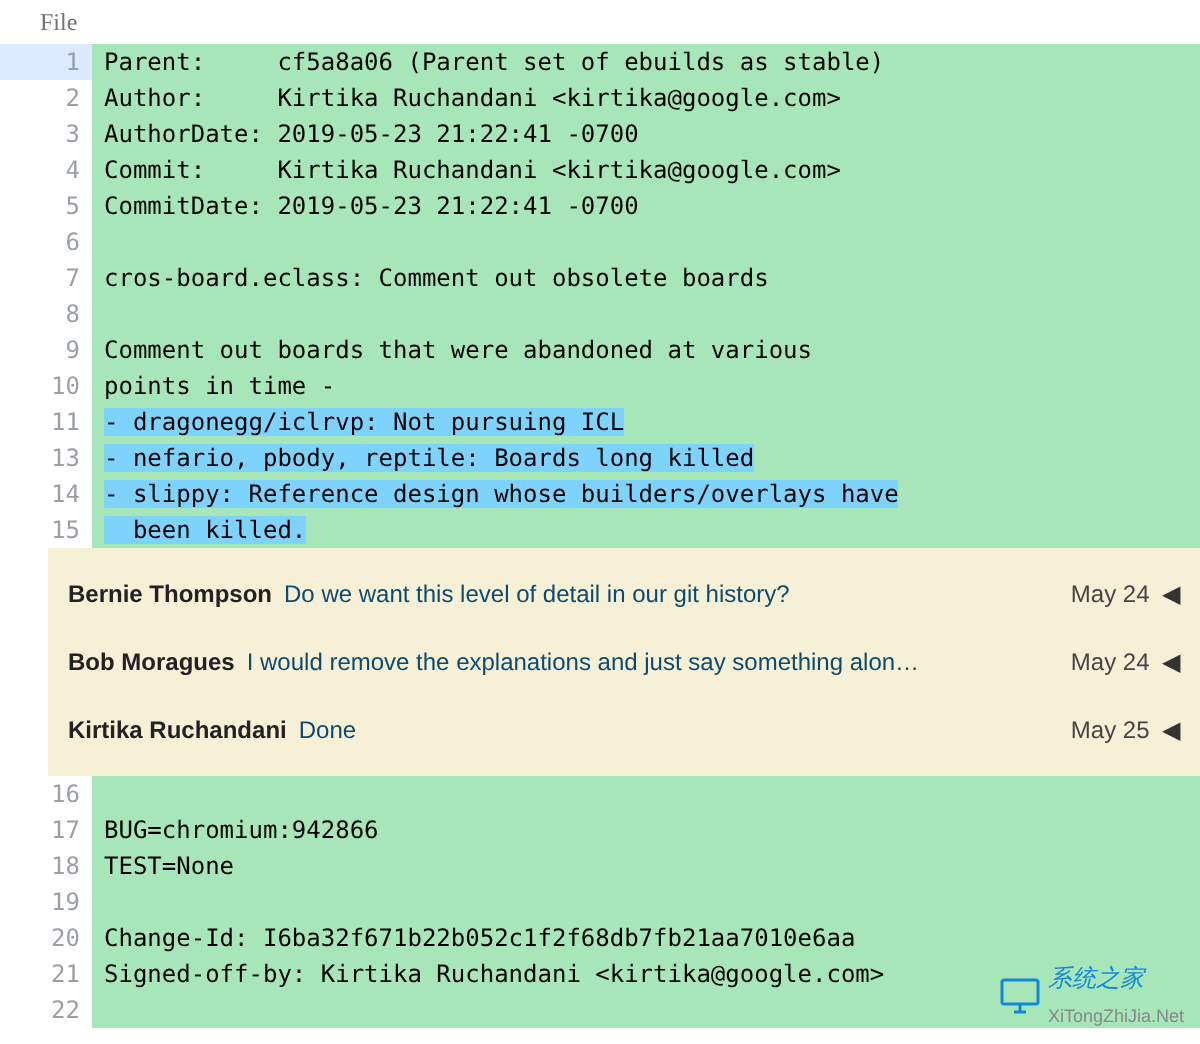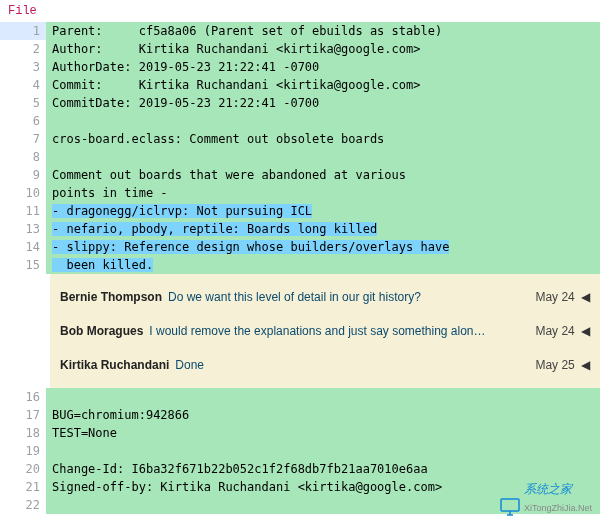--- a/index.html
+++ b/index.html
@@ -1,29 +1,29 @@
 <!DOCTYPE html>
 <html><head>
 <meta charset="utf-8">
 <style>
   html,body{margin:0;padding:0;font-family:Menlo,Consolas,"DejaVu Sans Mono",monospace;font-size:12px;line-height:1.5;background:#fff;color:#000;width:600px}
-  .menu-bar{padding:2px 8px;font-family:Liberation Mono, monospace;color:#be185d}
+  .menu-bar{padding:2px 20px;font-family:Liberation Serif, serif;color:#737373}
   .code{background:#a7e6b9}
   .row{display:flex}
   .ln{width:40px;text-align:right;color:#9aa0a6;background:#fff;padding:0 6px 0 0;user-select:none;flex:none}
   .cell{flex:1;white-space:pre;padding-left:6px}
   .current .ln{background:#dbeafe}
   .hl{background:#7dd3fc}
-  .comments{background:#f5f0d6;margin-left:50px;padding:6px 10px;font-family:-apple-system,Helvetica,Arial,sans-serif;color:#333}
+  .comments{background:#f5f0d6;margin-left:24px;padding:6px 10px;font-family:-apple-system,Helvetica,Arial,sans-serif;color:#333}
   .comment{display:flex;align-items:center;gap:6px;padding:8px 0}
   .author{font-weight:600;color:#222;white-space:nowrap}
   .msg{color:#0c4a6e;flex:1;overflow:hidden;text-overflow:ellipsis;white-space:nowrap}
   .date{color:#444;white-space:nowrap}
   .arrow{transform:scaleX(-1);display:inline-block}
-  .watermark{position:fixed;right:8px;bottom:6px;font-family:Arial,sans-serif;font-size:12px;color:#1289d8;font-style:italic;display:flex;align-items:flex-end;gap:4px}
+  .watermark{position:fixed;right:8px;bottom:6px;font-family:Arial,sans-serif;font-size:12px;color:#1289d8;font-style:italic;display:flex;align-items:center;gap:4px}
   .wm-icon svg{display:block}
 </style>
 </head>
 <body>
 
 <div class="menu-bar">
   <span>File</span>
 </div>
 
 <div class="code" id="block1">

